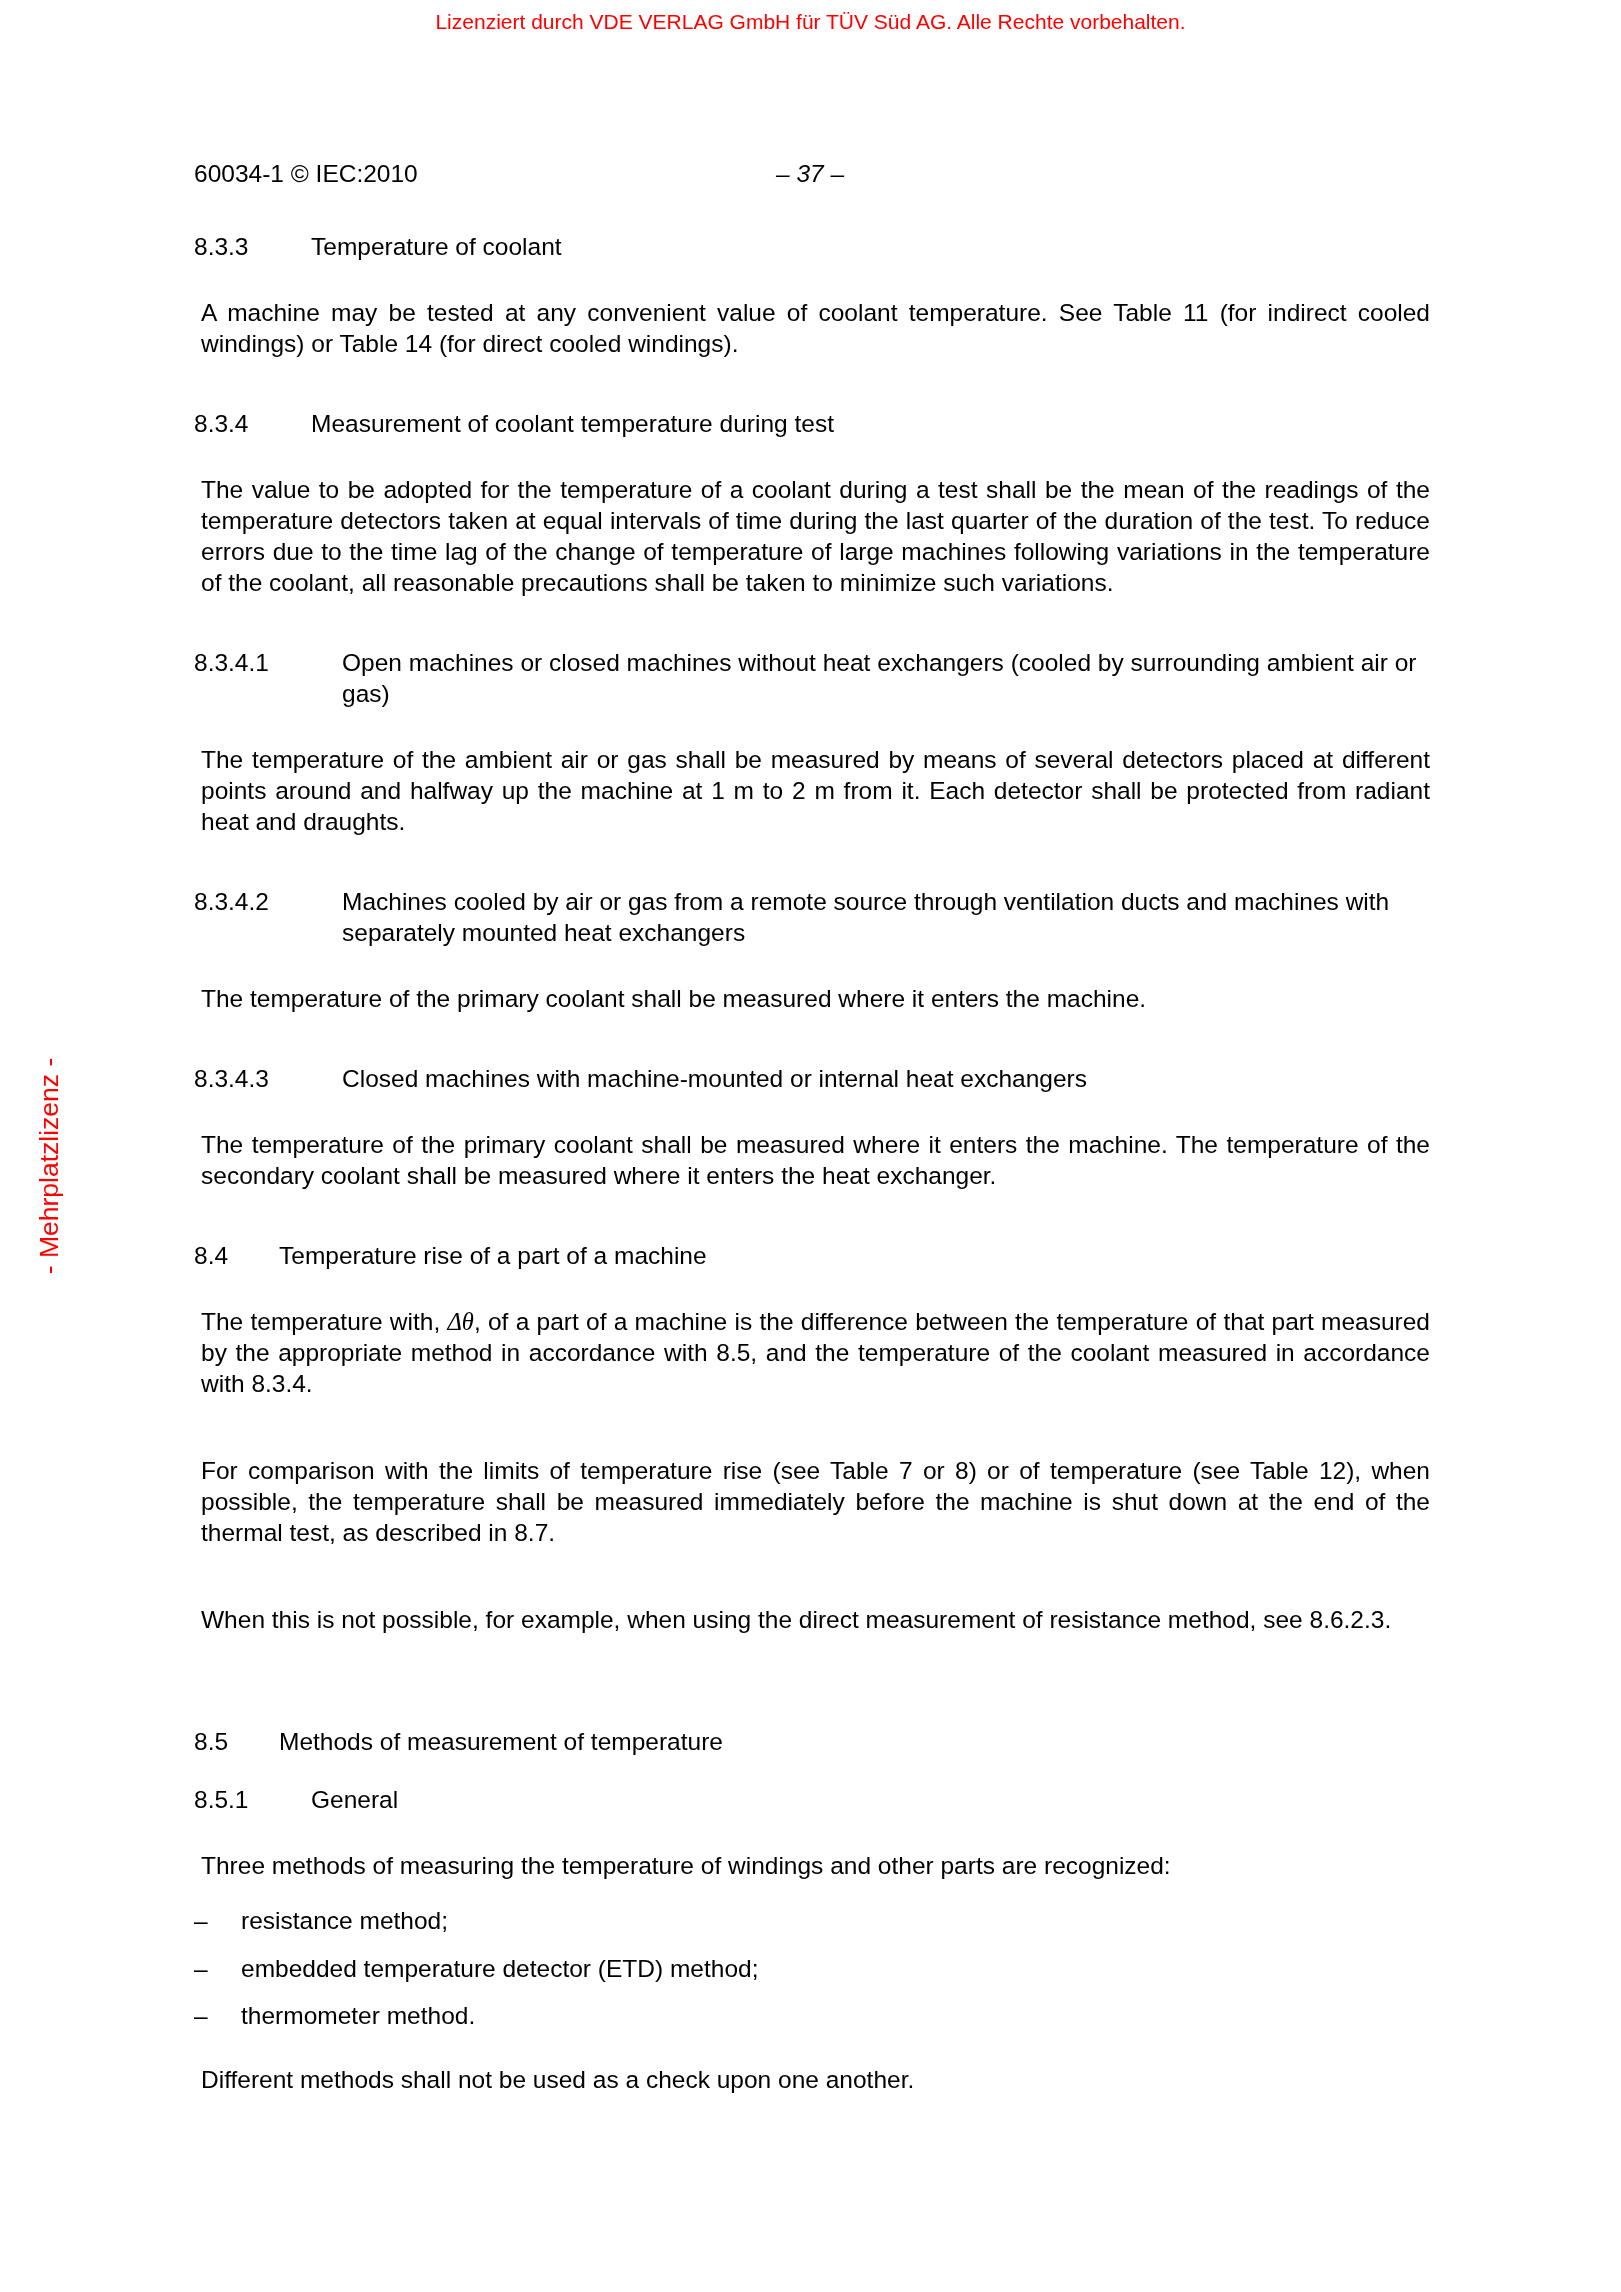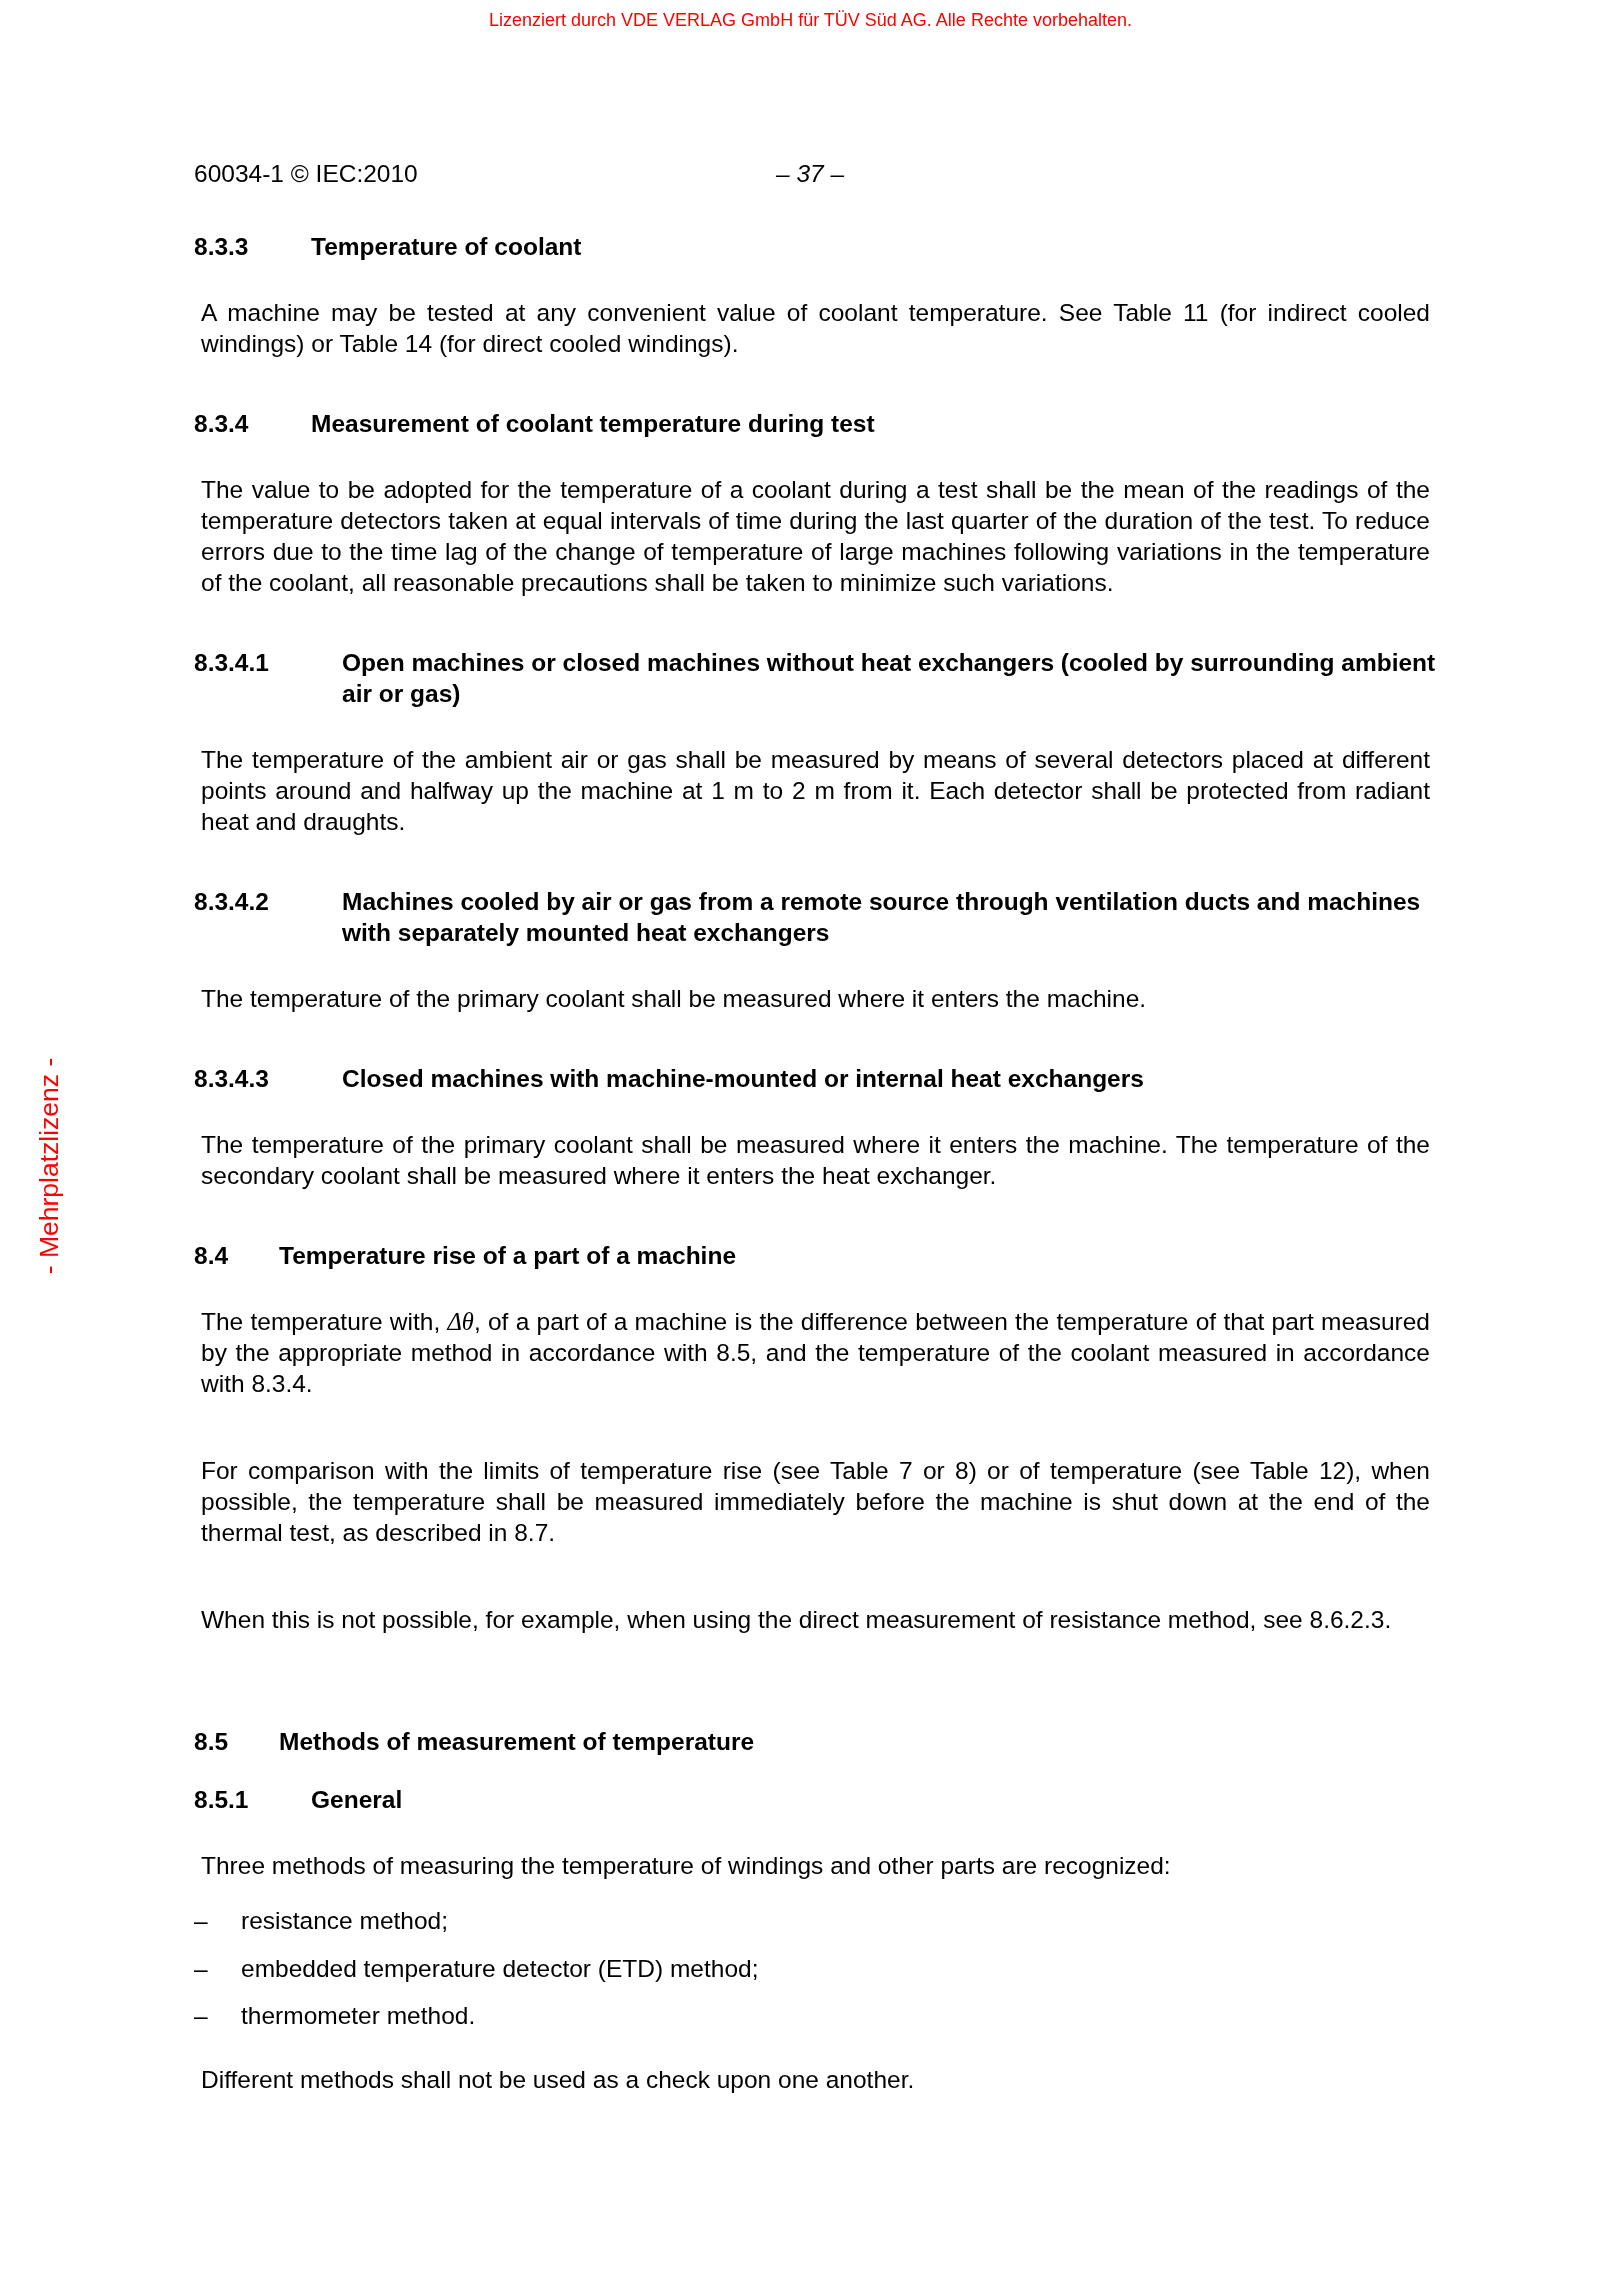--- a/index.html
+++ b/index.html
@@ -1,26 +1,26 @@
 <!DOCTYPE html>
 <html><head>
 <meta charset="utf-8">
 <style>
   html, body { margin: 0; padding: 0; background: #ffffff; }
   body { width: 1621px; height: 2293px; position: relative; overflow: hidden;
          font-family: "Liberation Sans", sans-serif; color: #000; }
   .watermark-top { position: absolute; top: 9.8px; left: 0; width: 1621px; text-align: center;
-         color: #ff0000; font-size: 18px; font-family: "Liberation Sans", sans-serif; }
+         color: #ff0000; font-size: 21px; font-family: "Liberation Sans", sans-serif; }
   .watermark-side { position: absolute; left: 49px; top: 1166px; transform: translate(-50%, -50%) rotate(-90deg);
          color: #ff0000; font-size: 26.5px; white-space: nowrap; font-family: "Liberation Sans", sans-serif; }
   .header { position: absolute; top: 160px; left: 194px; width: 1243px; font-size: 24.5px; }
   .header .std { position: absolute; left: 0; top: 0; }
   .header .pg { position: absolute; left: 582px; top: 0; font-style: italic; }
   .content { position: absolute; left: 194px; top: 231px; width: 1243px; font-size: 24.5px; line-height: 31px; }
-  h3 { font-size: 24.5px; font-weight: bold; margin: 0; line-height: 31px; display: flex; }
+  h3 { font-size: 24.5px; font-weight: normal; margin: 0; line-height: 31px; display: flex; }
   h3 .num { flex: 0 0 auto; }
   h3.l3 .num { width: 117px; }
   h3.l4 .num { width: 148px; }
   h3.l2 .num { width: 85px; }
   h3 .title { flex: 1; }
   p { margin: 7px; text-align: justify; }
   .gap-h { height: 28px; }
   .gap-p { height: 42px; }
   .gap-pp { height: 42px; }
   ul.dash { list-style: none; margin: 0; padding: 0; }

